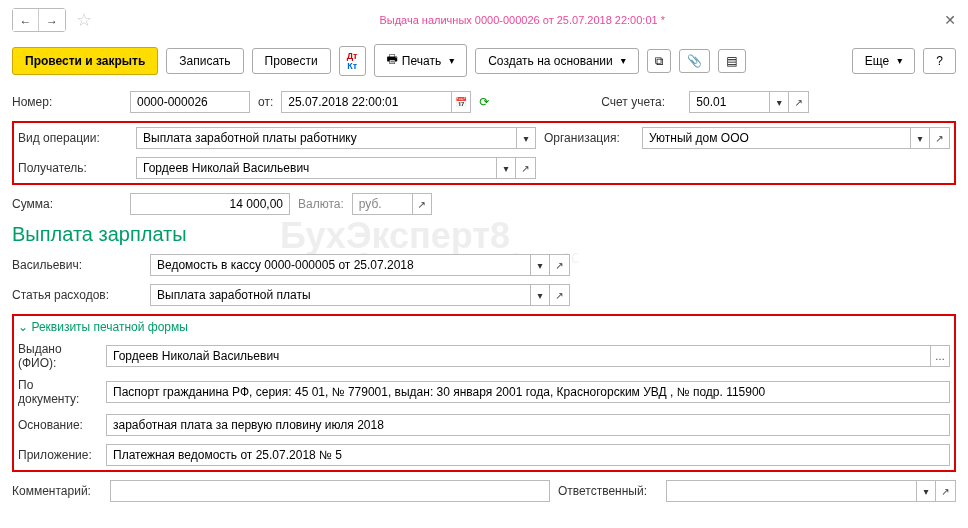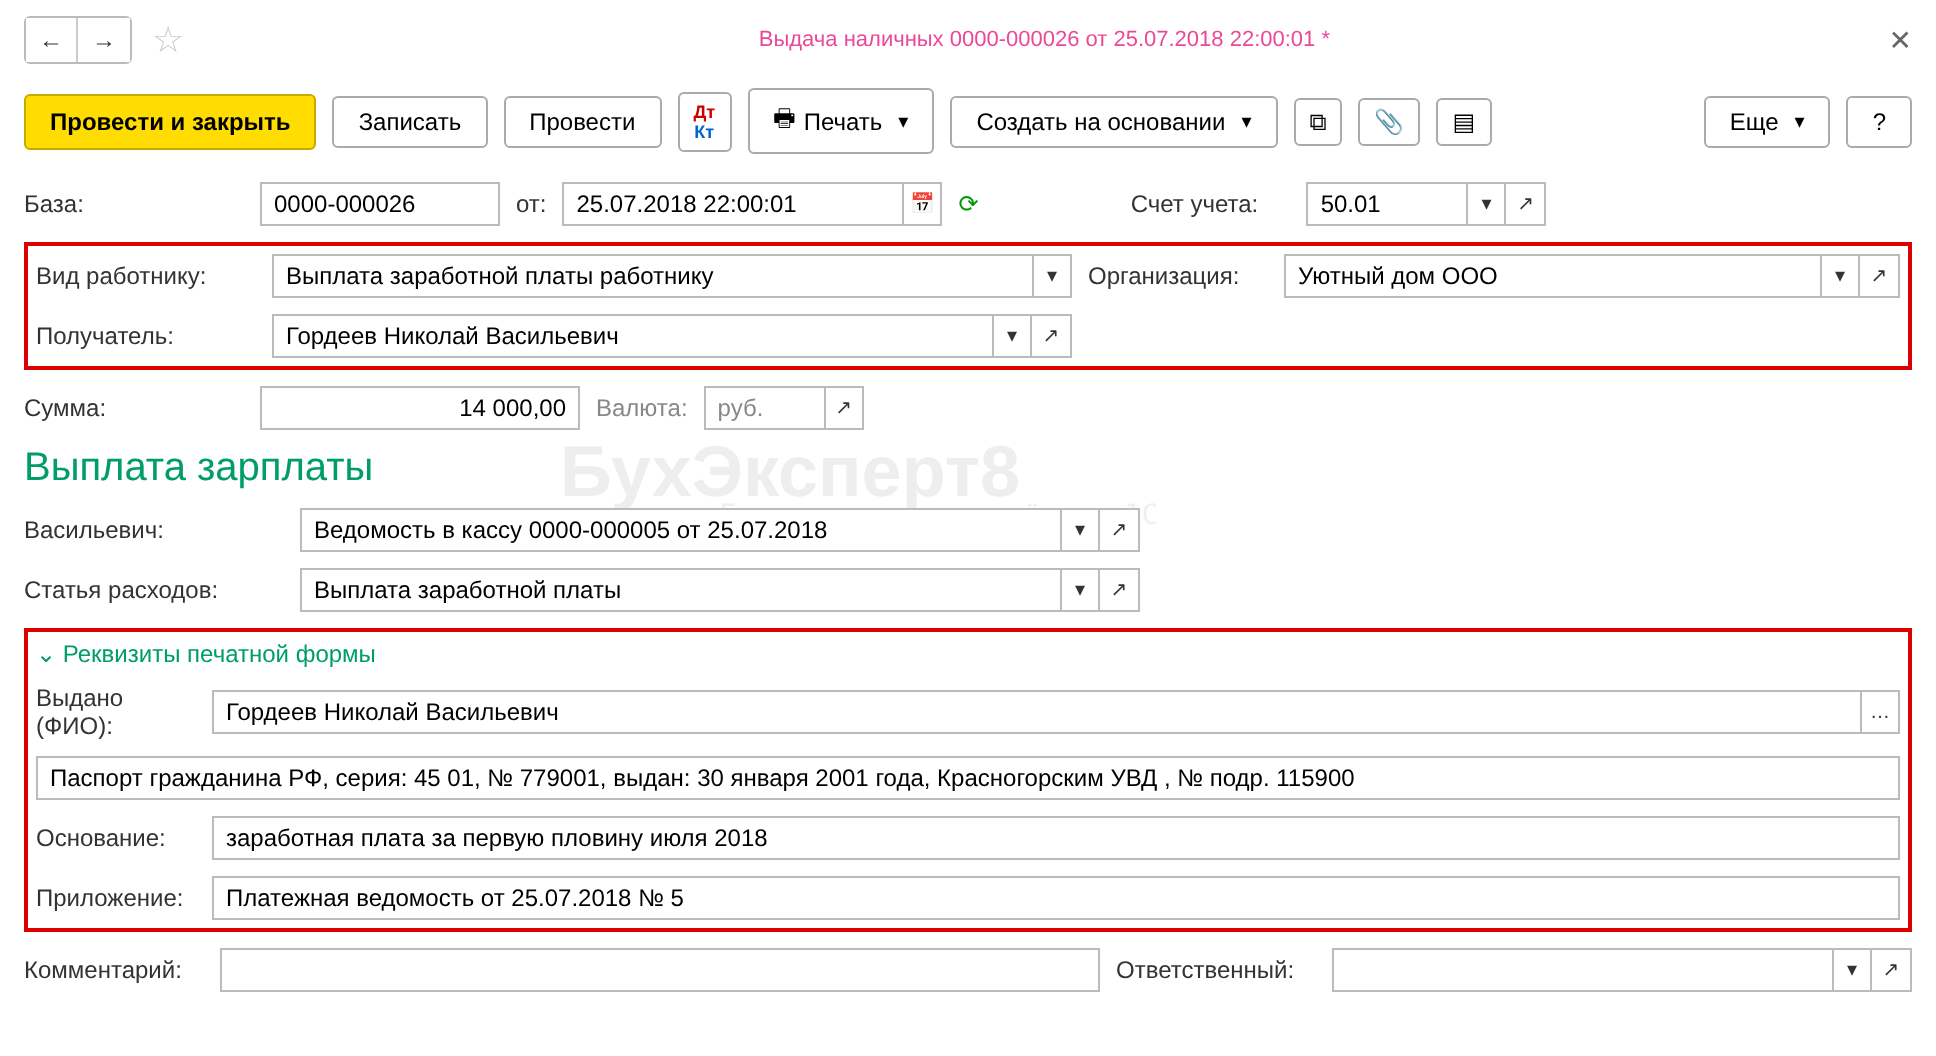--- a/index.html
+++ b/index.html
@@ -24,21 +24,21 @@
 .input-date { width: 170px; }
 .combo { display: flex; }
 .combo .input { border-right: none; }
 .combo-btn { width: 20px; height: 22px; border: 1px solid #bbb; background: #fff; display: flex; align-items: center; justify-content: center; cursor: pointer; font-size: 10px; }
 .combo-btn + .combo-btn { border-left: none; }
 .redbox { border: 2px solid #d00; padding: 4px; margin-bottom: 8px; }
 .section-title { color: #009d6b; font-size: 20px; margin: 8px 0; }
 .expand { color: #009d6b; font-size: 12px; margin-bottom: 8px; cursor: pointer; }
 .input-wide { flex: 1; }
 .input-right { text-align: right; }
-.lbl-narrow { width: 80px; }
+.lbl-narrow { width: 80px; margin-left: 36px; }
 .lbl-med { width: 90px; }
 .static { color: #888; }
 .ico-dtkt { font-size: 9px; font-weight: bold; }
 .ico-dt { color: #c00; }
 .ico-kt { color: #06c; }
 .watermark { position: absolute; left: 280px; top: 215px; font-size: 36px; color: #eee; font-weight: bold; pointer-events: none; z-index: -1; }
 .watermark-sub { position: absolute; left: 360px; top: 250px; font-size: 14px; color: #f0f0f0; pointer-events: none; z-index: -1; font-family: monospace; }
 .print-section { margin-top: 4px; }
 </style>
 </head>
@@ -77,40 +77,40 @@
     </button>
   <button class="btn btn-icon">
       <span>▤</span>
     </button>
   <div class="spacer"></div>
   <button class="btn btn-dd">Еще</button>
   <button class="btn">?</button>
 </div>
 
 <div class="row">
-  <span class="label">База:</span>
+  <span class="label">Номер:</span>
   <input class="input input-num" value="0000-000026" style="">
   <span>от:</span>
   <div class="combo">
     <input class="input input-date" value="25.07.2018 22:00:01" style="">
     <div class="combo-btn">📅</div>
   </div>
   <span style="color:#090;cursor:pointer;">⟳</span>
   <div style="width:60px"></div>
   <span class="lbl-narrow">Счет учета:</span>
   <div class="combo">
     <input class="input" style="width: 80px;" value="50.01">
     <div class="combo-btn">▾</div>
     <div class="combo-btn">↗</div>
   </div>
 </div>
 
 <div class="redbox">
   <div class="row">
-    <span class="label">Вид работнику:</span>
+    <span class="label">Вид операции:</span>
     <div class="combo" style="flex:0 0 400px">
       <input class="input" style="width: 380px;" value="Выплата заработной платы работнику">
       <div class="combo-btn">▾</div>
     </div>
     <span class="lbl-med">Организация:</span>
     <div class="combo" style="flex:1">
       <input class="input input-wide" value="Уютный дом ООО" style="">
       <div class="combo-btn">▾</div>
       <div class="combo-btn">↗</div>
     </div>
@@ -158,20 +158,21 @@
 <div class="redbox print-section">
   <div class="expand"><span>⌄</span> <span>Реквизиты печатной формы</span></div>
   <div class="row">
     <span class="label" style="width:80px">Выдано (ФИО):</span>
     <div class="combo" style="flex:1">
       <input class="input input-wide" value="Гордеев Николай Васильевич" style="">
       <div class="combo-btn">…</div>
     </div>
   </div>
   <div class="row">
+    <span class="label" style="width:80px">По документу:</span>
     <input class="input input-wide" value="Паспорт гражданина РФ, серия: 45 01, № 779001, выдан: 30 января 2001 года, Красногорским УВД , № подр. 115900" style="">
   </div>
   <div class="row">
     <span class="label" style="width:80px">Основание:</span>
     <input class="input input-wide" value="заработная плата за первую пловину июля 2018" style="">
   </div>
   <div class="row" style="margin-bottom:0">
     <span class="label" style="width:80px">Приложение:</span>
     <input class="input input-wide" value="Платежная ведомость от 25.07.2018 № 5" style="">
   </div>

